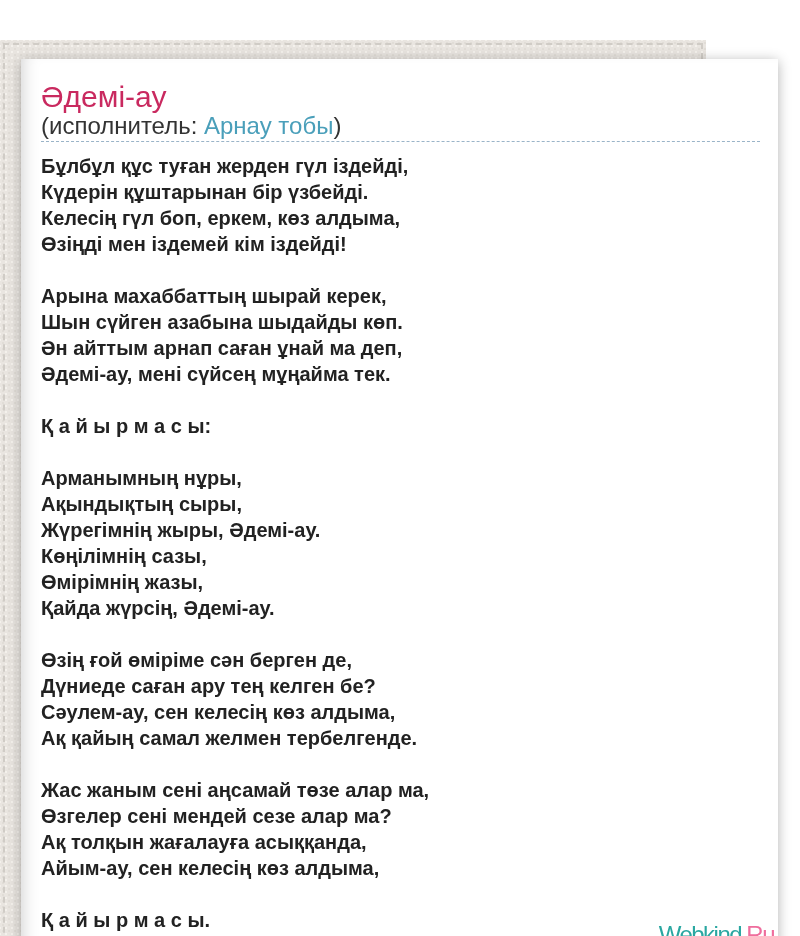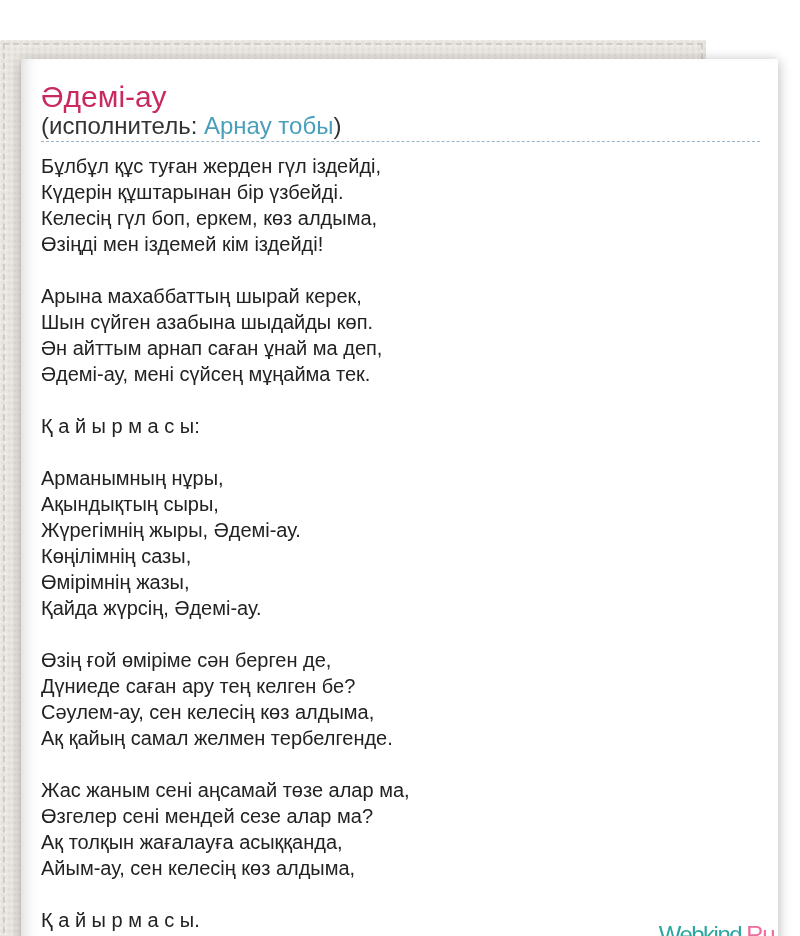--- a/index.html
+++ b/index.html
@@ -52,21 +52,21 @@
     border-bottom: 1px dashed #9ab4c8;
   }
   .artist-link {
     color: #4a9fba;
     text-decoration: none;
     cursor: pointer;
   }
   .lyrics {
     margin-top: 11px;
     font-size: 20px;
-    font-weight: 400;
+    font-weight: 700;
     line-height: 26px;
     color: #222222;
     white-space: pre-line;
   }
   .logo {
     position: absolute;
     right: 4px; bottom: 0;
     text-align: right;
     cursor: pointer;
     line-height: 1;

